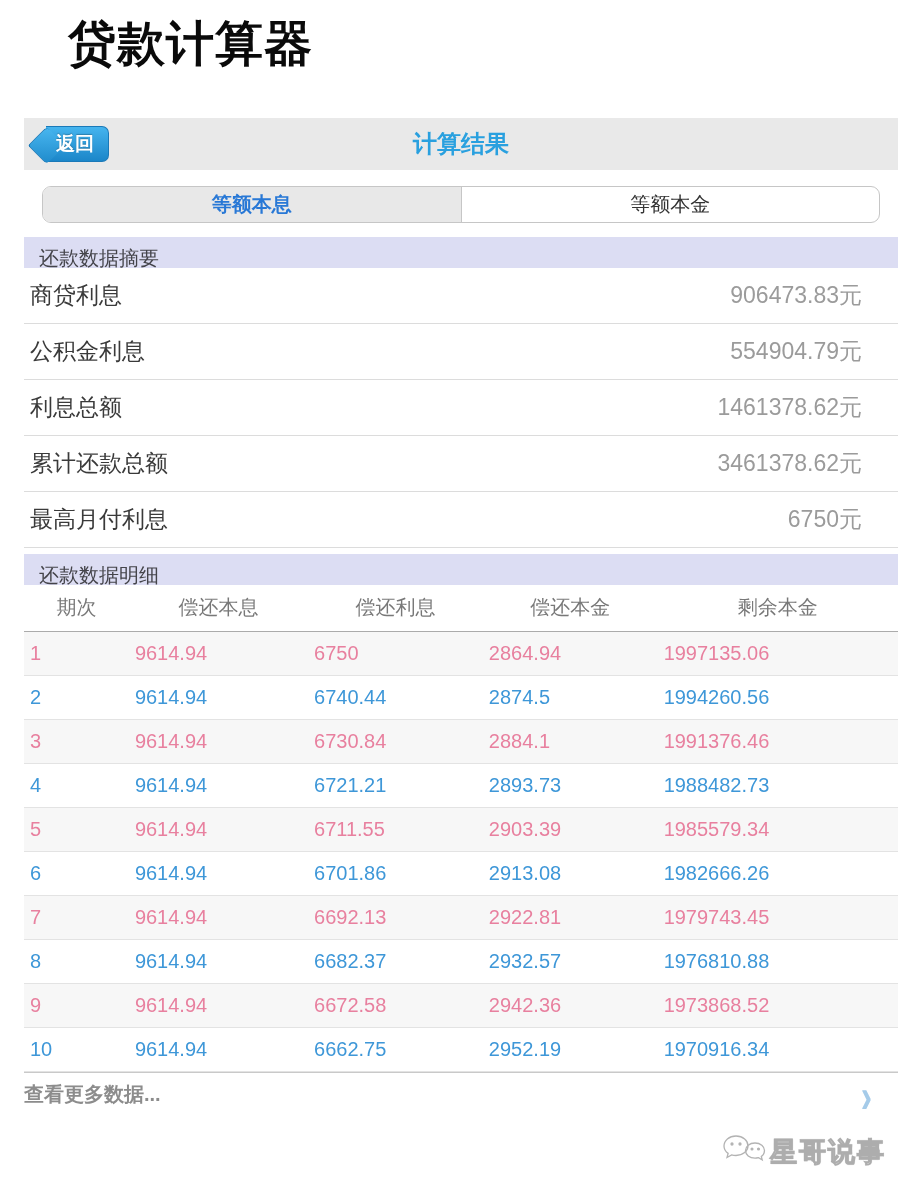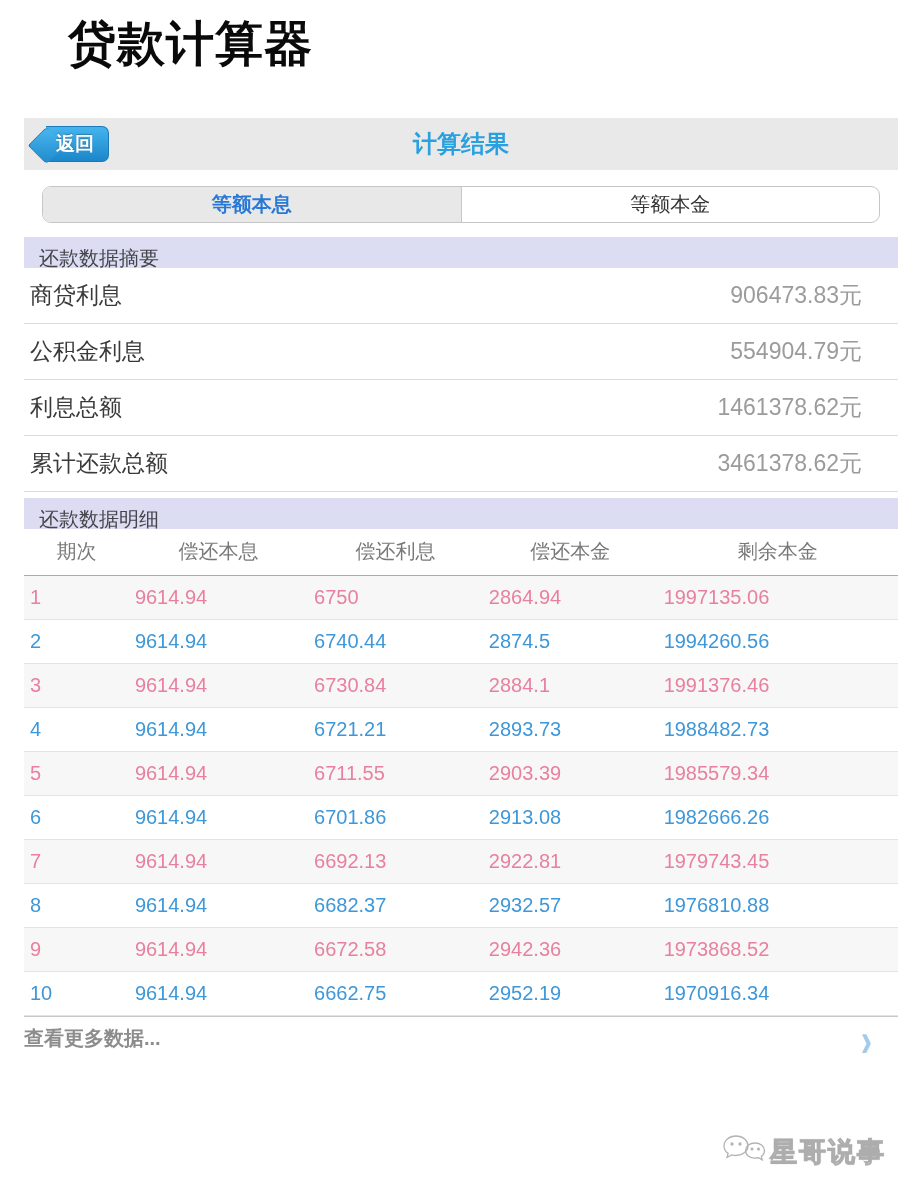--- a/index.html
+++ b/index.html
@@ -221,20 +221,24 @@
         <span class="s-label">公积金利息</span>
         <span class="s-value">554904.79元</span>
       </div>
       <div class="summary-row">
         <span class="s-label">利息总额</span>
         <span class="s-value">1461378.62元</span>
       </div>
       <div class="summary-row">
         <span class="s-label">累计还款总额</span>
         <span class="s-value">3461378.62元</span>
+      </div>
+      <div class="summary-row">
+        <span class="s-label">最高月付利息</span>
+        <span class="s-value">6750元</span>
       </div>
     </div>
 
   <div class="section-header detail">还款数据明细</div>
 
   <table class="detail-table">
     <thead>
       <tr id="detail-head-row">
           <th class="col-0">期次</th>
           <th class="col-1">偿还本息</th>

